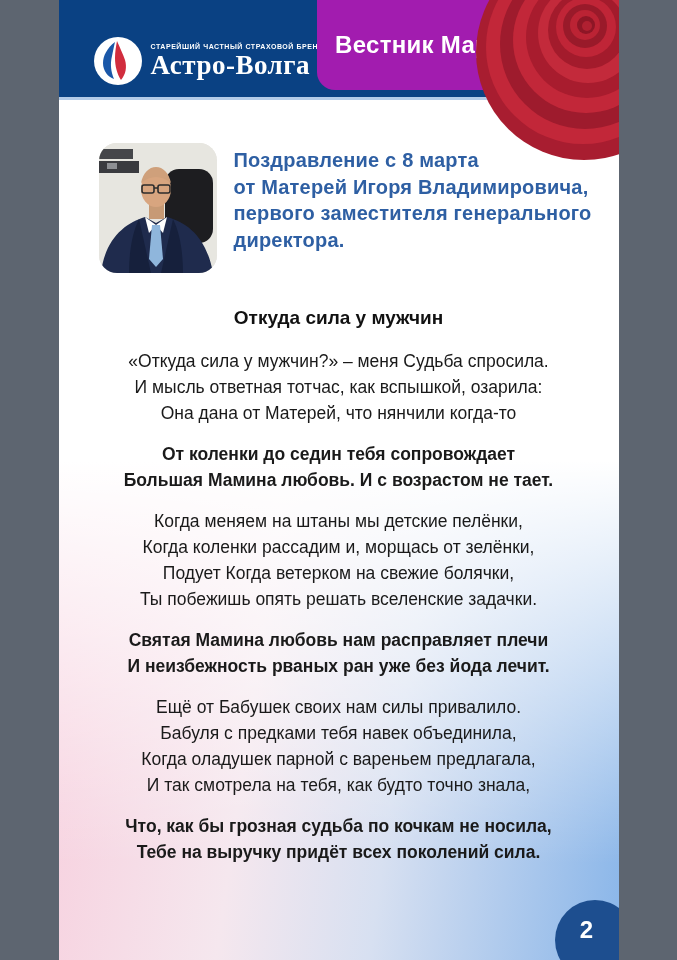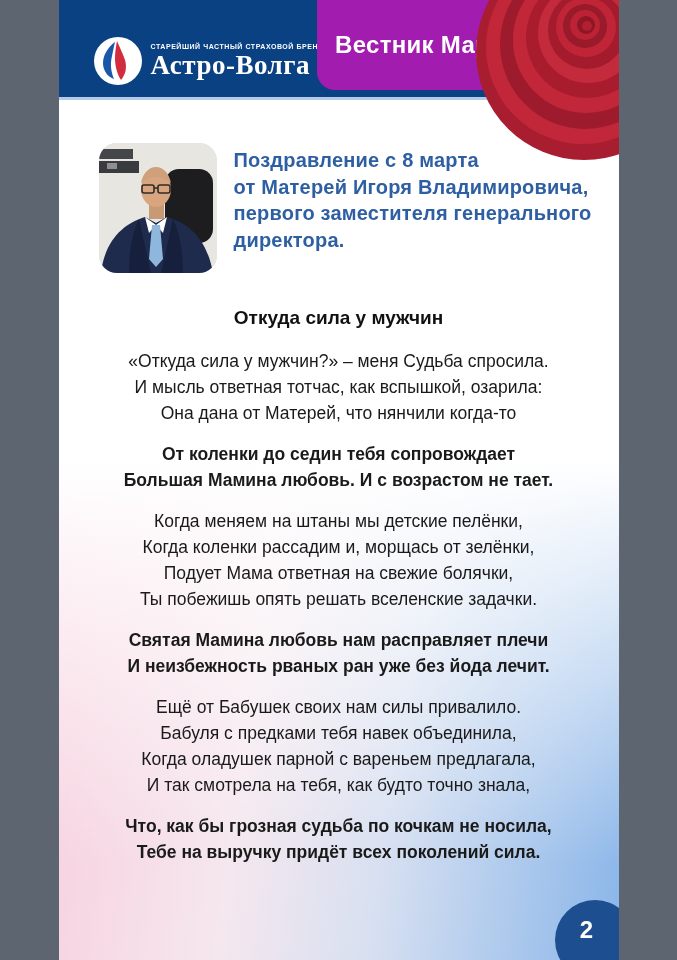--- a/index.html
+++ b/index.html
@@ -164,21 +164,21 @@
     </div>
 
     <div class="stanza bold">
       <div>От коленки до седин тебя сопровождает</div>
       <div>Большая Мамина любовь. И с возрастом не тает.</div>
     </div>
 
     <div class="stanza regular">
       <div>Когда меняем на штаны мы детские пелёнки,</div>
       <div>Когда коленки рассадим и, морщась от зелёнки,</div>
-      <div>Подует Мама ответная на свежие болячки,</div>
+      <div>Подует Когда ветерком на свежие болячки,</div>
       <div>Ты побежишь опять решать вселенские задачки.</div>
     </div>
 
     <div class="stanza bold">
       <div>Святая Мамина любовь нам расправляет плечи</div>
       <div>И неизбежность рваных ран уже без йода лечит.</div>
     </div>
 
     <div class="stanza regular">
       <div>Ещё от Бабушек своих нам силы привалило.</div>

